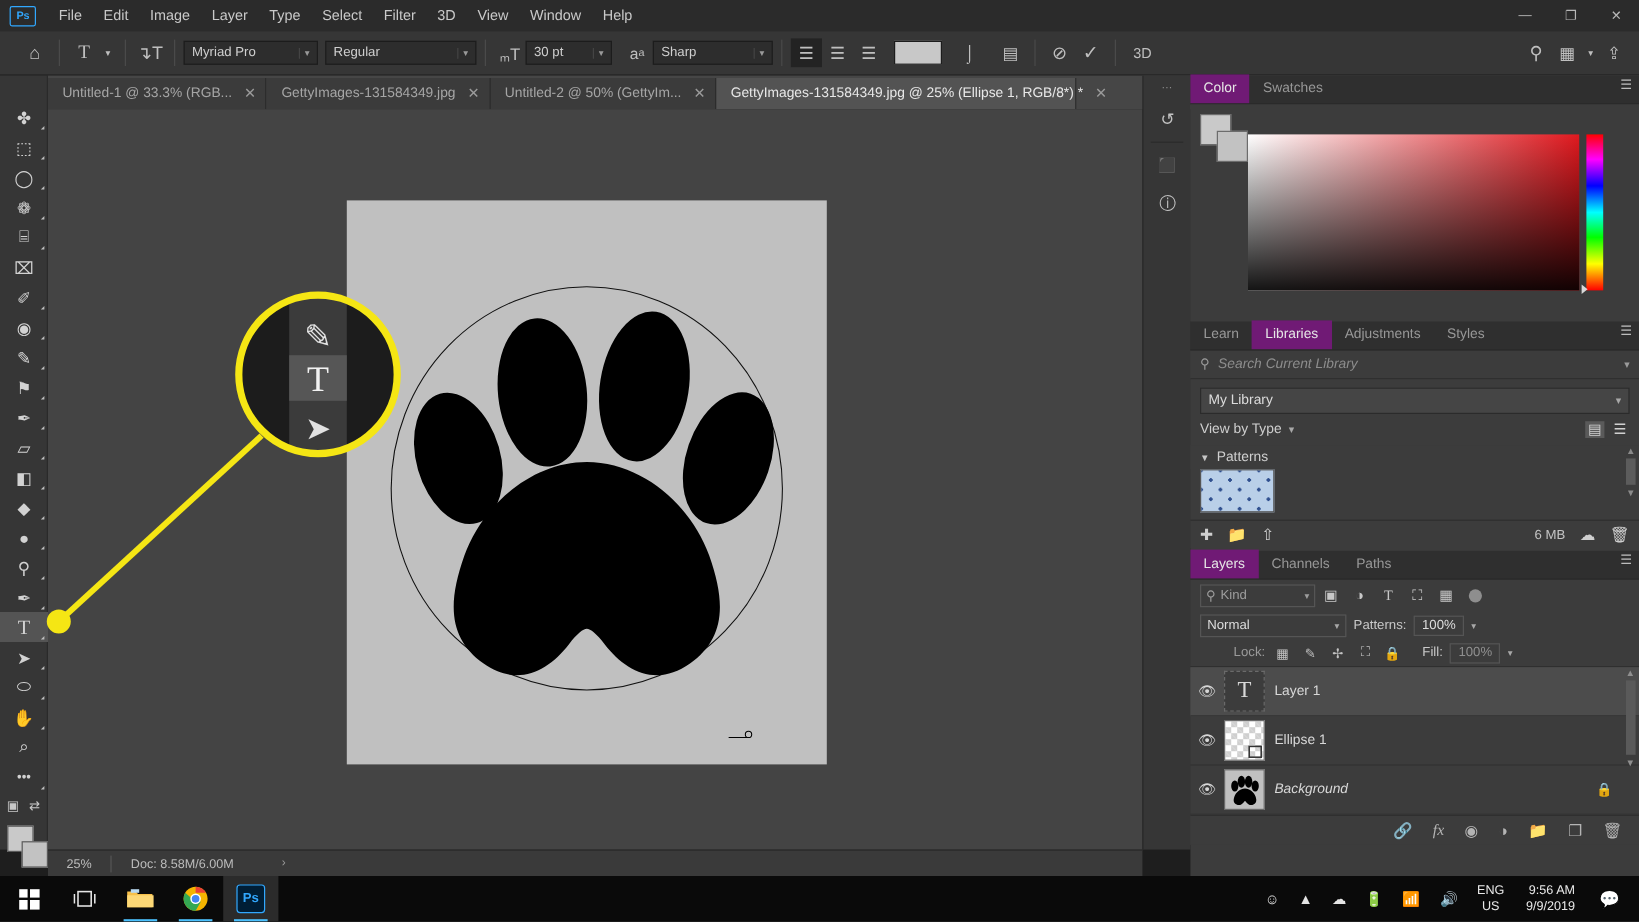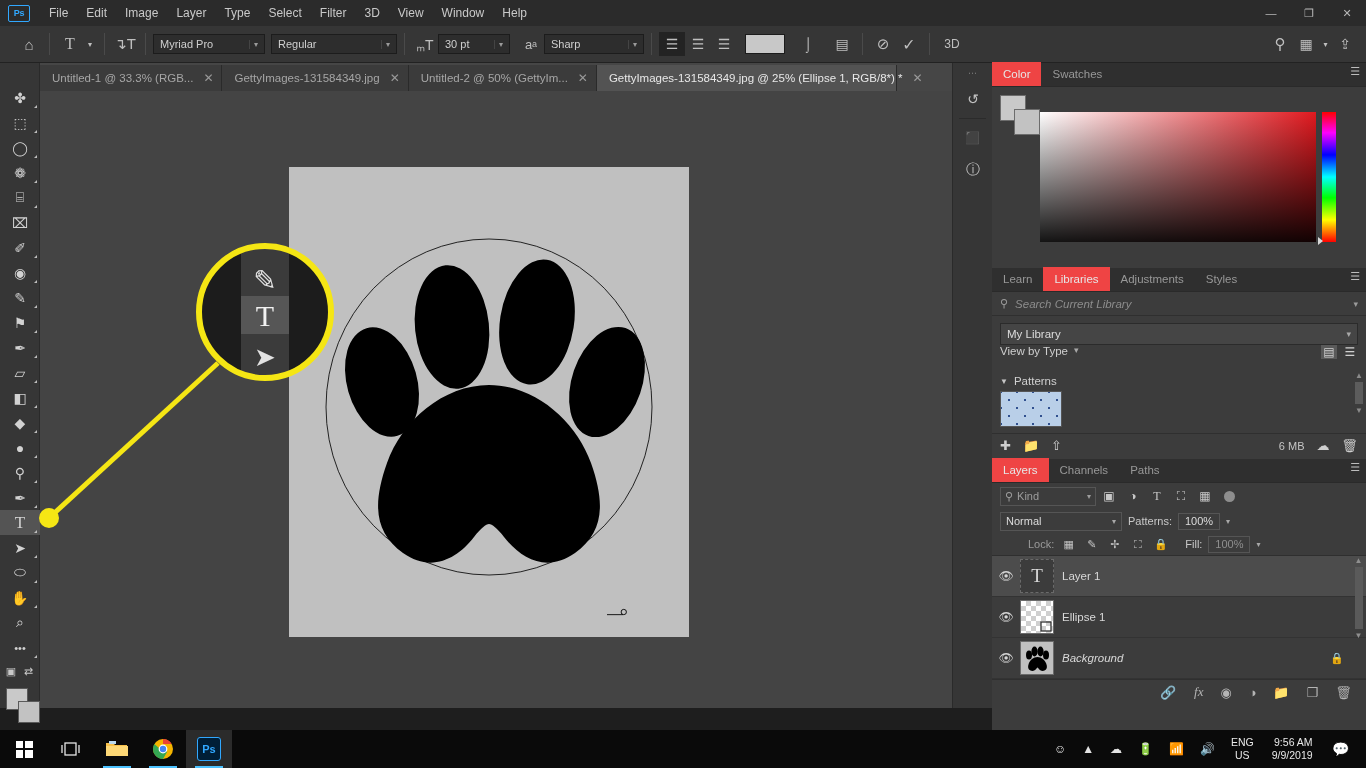--- a/index.html
+++ b/index.html
@@ -140,21 +140,21 @@
     background: #3c3c3c;
   }
   .panel-tabs {
     display: flex; align-items: flex-end; height: 24px; background: #2f2f2f;
     border-bottom: 1px solid #2a2a2a; position: relative;
   }
   .ptab {
     height: 24px; padding: 0 11px; display: flex; align-items: center;
     font-size: 11.5px; color: #989898; white-space: nowrap;
   }
-  .ptab.active { background: #ef4444; color: #e6e6e6; }
+  .ptab.active { background: #701a75; color: #e6e6e6; }
   .pmenu {
     position: absolute; right: 6px; top: 6px; color: #bdbdbd; font-size: 11px;
     line-height: 4px;
   }
 
   
   .color-panel { background: #3c3c3c; height: 181px; position: relative; }
   .color-swatches { position: absolute; left: 8px; top: 8px; width: 42px; height: 42px; }
   .cfg { position: absolute; left: 0; top: 0; width: 26px; height: 26px; background: #c9c9c9; border: 1px solid #6c6c6c; }
   .cbg { position: absolute; left: 14px; top: 14px; width: 26px; height: 26px; background: #c2c2c2; border: 1px solid #6c6c6c; }
@@ -182,21 +182,21 @@
   }
   .search-row .sicon { color: #9b9b9b; font-size: 11px; margin-right: 7px; }
   .search-row .stext { flex: 1; color: #8d8d8d; font-size: 11.5px; font-style: italic; }
   .search-row .schev { color: #9b9b9b; font-size: 9px; }
   .lib-select {
     margin: 7px 8px 0 8px; height: 22px; background: #454545; border: 1px solid #2b2b2b;
     display: flex; align-items: center; padding: 0 6px; color: #dcdcdc; font-size: 11.5px;
   }
   .lib-select .lchev { margin-left: auto; font-size: 9px; color: #a8a8a8; }
   .viewby {
-    height: 26px; display: flex; padding: 0 8px;
+    height: 26px; display: flex; align-items: center; padding: 0 8px;
     color: #cfcfcf; font-size: 11.5px;
   }
   .viewby .vchev { margin-left: 6px; font-size: 9px; color: #a8a8a8; }
   .viewby .vicons { margin-left: auto; display: flex; gap: 5px; }
   .vicon { width: 16px; height: 14px; display:flex;align-items:center;justify-content:center; color:#d0d0d0; font-size: 12px;}
   .vicon.on { background: #5a5a5a; }
   .group-hdr {
     height: 20px; display: flex; align-items: center; padding: 0 8px;
     color: #d0d0d0; font-size: 11.5px; background: #3c3c3c;
   }
@@ -556,20 +556,26 @@
       <rect x="241" y="246" width="48" height="132" fill="#3b3b3b"></rect>
       <rect x="241" y="296" width="48" height="38" fill="#565656"></rect>
       <text x="265" y="290" font-family="Liberation Sans, sans-serif" font-size="28" fill="#e2e2e2" text-anchor="middle">✎</text>
       <text x="265" y="326" font-family="Liberation Serif, serif" font-size="30" fill="#f2f2f2" text-anchor="middle">T</text>
       <text x="265" y="366" font-family="Liberation Sans, sans-serif" font-size="26" fill="#e2e2e2" text-anchor="middle">➤</text>
       <rect x="200" y="160" width="200" height="84" fill="#c0c0c0"></rect>
     </g>
     <circle cx="265" cy="312" r="66" fill="none" stroke="#f5e614" stroke-width="6"></circle>
   </svg>
 
+  <div class="statusbar">
+    <div class="sb-zoom">25%</div>
+    <div class="sb-sep"></div>
+    <div class="sb-doc">Doc: 8.58M/6.00M</div>
+    <div class="sb-arrow">›</div>
+  </div>
 
   <div class="dock-rail">
     <div class="rail-grip">⋯</div>
     <div class="rail-icon">
         <span>↺</span>
       </div>
     <div class="rail-sep"></div>
     <div class="rail-icon" style="font-size:12px;">
         <span>⬛</span>
       </div>

